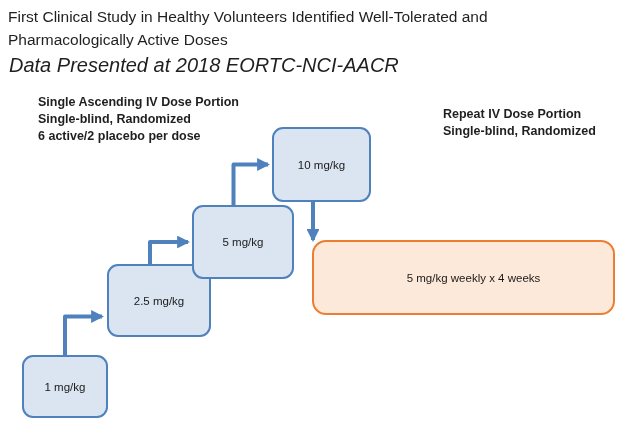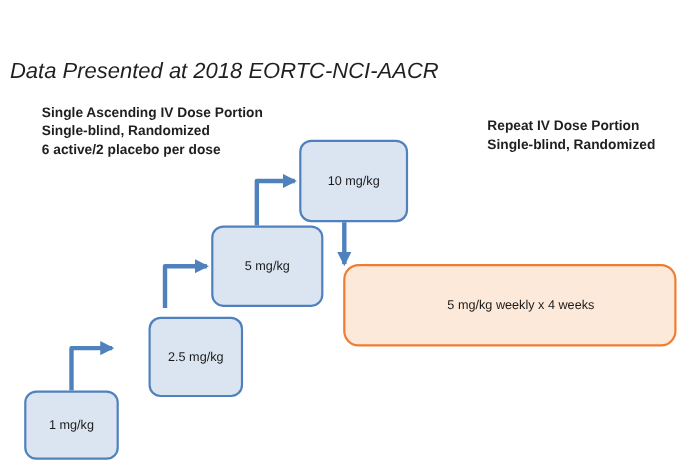--- a/index.html
+++ b/index.html
@@ -65,36 +65,40 @@
     border: 2px solid var(--dose-box-border, #4f81bd);
     border-radius: 11px;
     display: flex;
     align-items: center;
     justify-content: center;
     font-size: 11.5px;
     color: #1a1a1a;
     text-align: center;
   }
   .box-1  { left: 22px;  top: 355px; width: 86px; height: 63px; }
-  .box-2  { left: 107px; top: 288px; width: 86px; height: 73px; margin-left: 28px; }
+  .box-2  { left: 107px; top: 264px; width: 104px; height: 73px; }
   .box-3  { left: 192px; top: 205px; width: 102px; height: 74px; }
   .box-4  { left: 272px; top: 127px; width: 99px; height: 75px; }
   .repeat-box {
     left: 312px; top: 240px; width: 303px; height: 75px;
     background: var(--repeat-box-fill, #fde9d9);
     border: 2px solid var(--repeat-box-border, #ed7d31);
     border-radius: 14px;
     padding-left: 20px;
   }
 </style>
 </head>
 <body>
 
 <div class="slide">
 
+  <div class="title">
+    <span class="tline">First Clinical Study in Healthy Volunteers Identified Well-Tolerated and</span>
+    <span class="tline">Pharmacologically Active Doses</span>
+  </div>
   <div class="subtitle">Data Presented at 2018 EORTC-NCI-AACR</div>
 
   <div class="hdr hdr-left">
     <div>Single Ascending IV Dose Portion</div>
     <div>Single-blind, Randomized</div>
     <div>6 active/2 placebo per dose</div>
   </div>
 
   <div class="hdr hdr-right">
     <div>Repeat IV Dose Portion</div>

